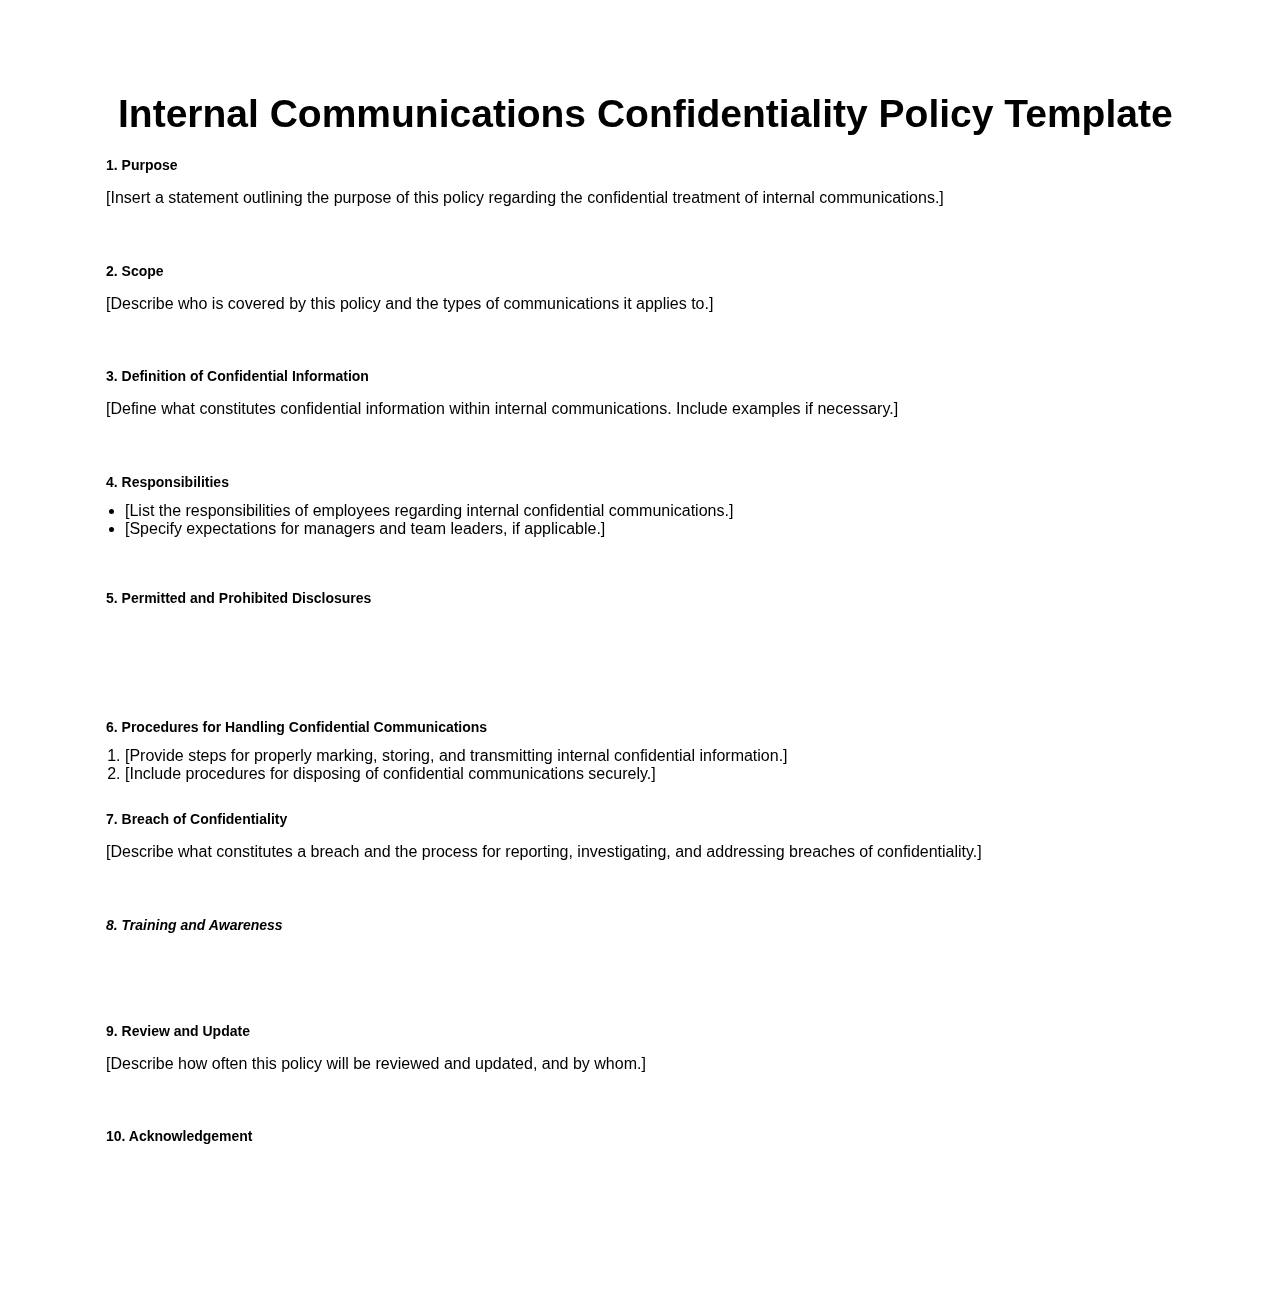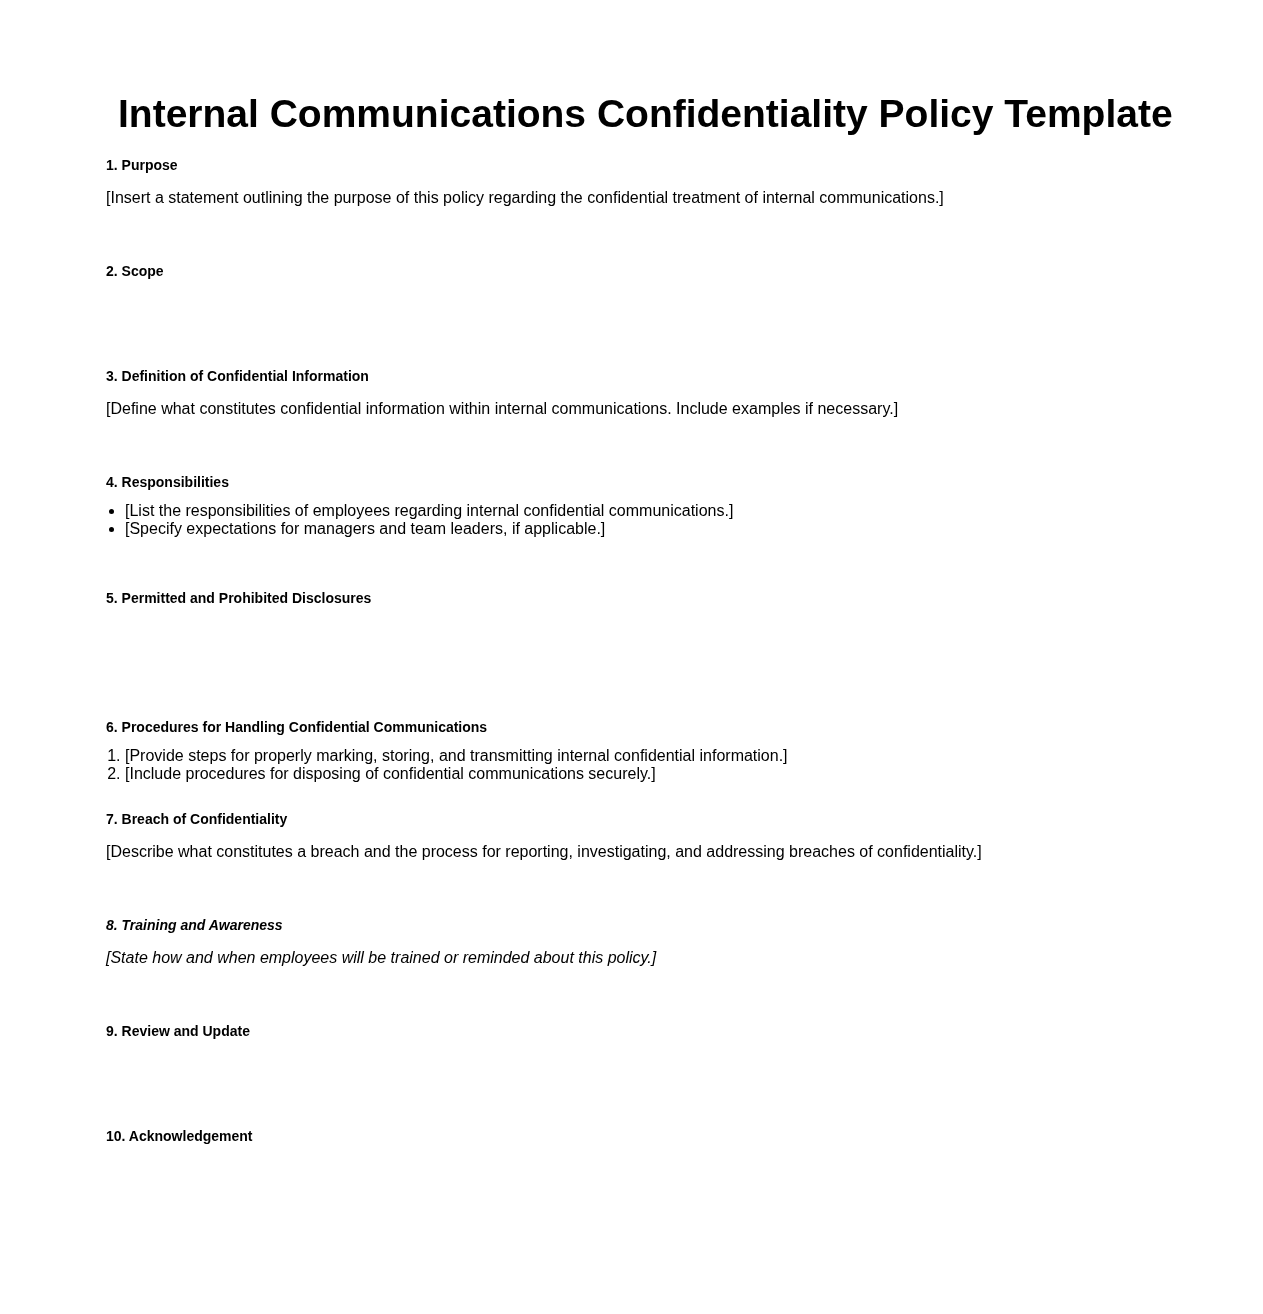--- a/index.html
+++ b/index.html
@@ -70,20 +70,21 @@
 <div class="doc">
   <h1>Internal Communications Confidentiality Policy Template</h1>
 
   <div class="section" style="top:153px;">
     <h2>1. Purpose</h2>
     <p>[Insert a statement outlining the purpose of this policy regarding the confidential treatment of internal communications.]</p>
   </div>
 
   <div class="section" style="top:259px;">
     <h2>2. Scope</h2>
+    <p>[Describe who is covered by this policy and the types of communications it applies to.]</p>
   </div>
 
   <div class="section" style="top:364px;">
     <h2>3. Definition of Confidential Information</h2>
     <p>[Define what constitutes confidential information within internal communications. Include examples if necessary.]</p>
   </div>
 
   <div class="section" style="top:470px;">
     <h2>4. Responsibilities</h2>
     <ul>
@@ -104,23 +105,23 @@
     </ol>
   </div>
 
   <div class="section" style="top:807px;">
     <h2>7. Breach of Confidentiality</h2>
     <p>[Describe what constitutes a breach and the process for reporting, investigating, and addressing breaches of confidentiality.]</p>
   </div>
 
   <div class="section" style="top:913px;font-style:italic;">
     <h2>8. Training and Awareness</h2>
-    <p>[State how and when employees will be trained or reminded about this policy.]</p>
   </div>
 
   <div class="section" style="top:1019px;">
     <h2>9. Review and Update</h2>
+    <p>[Describe how often this policy will be reviewed and updated, and by whom.]</p>
   </div>
 
   <div class="section" style="top:1124px;">
     <h2>10. Acknowledgement</h2>
   </div>
 </div>
 
 </body></html>

